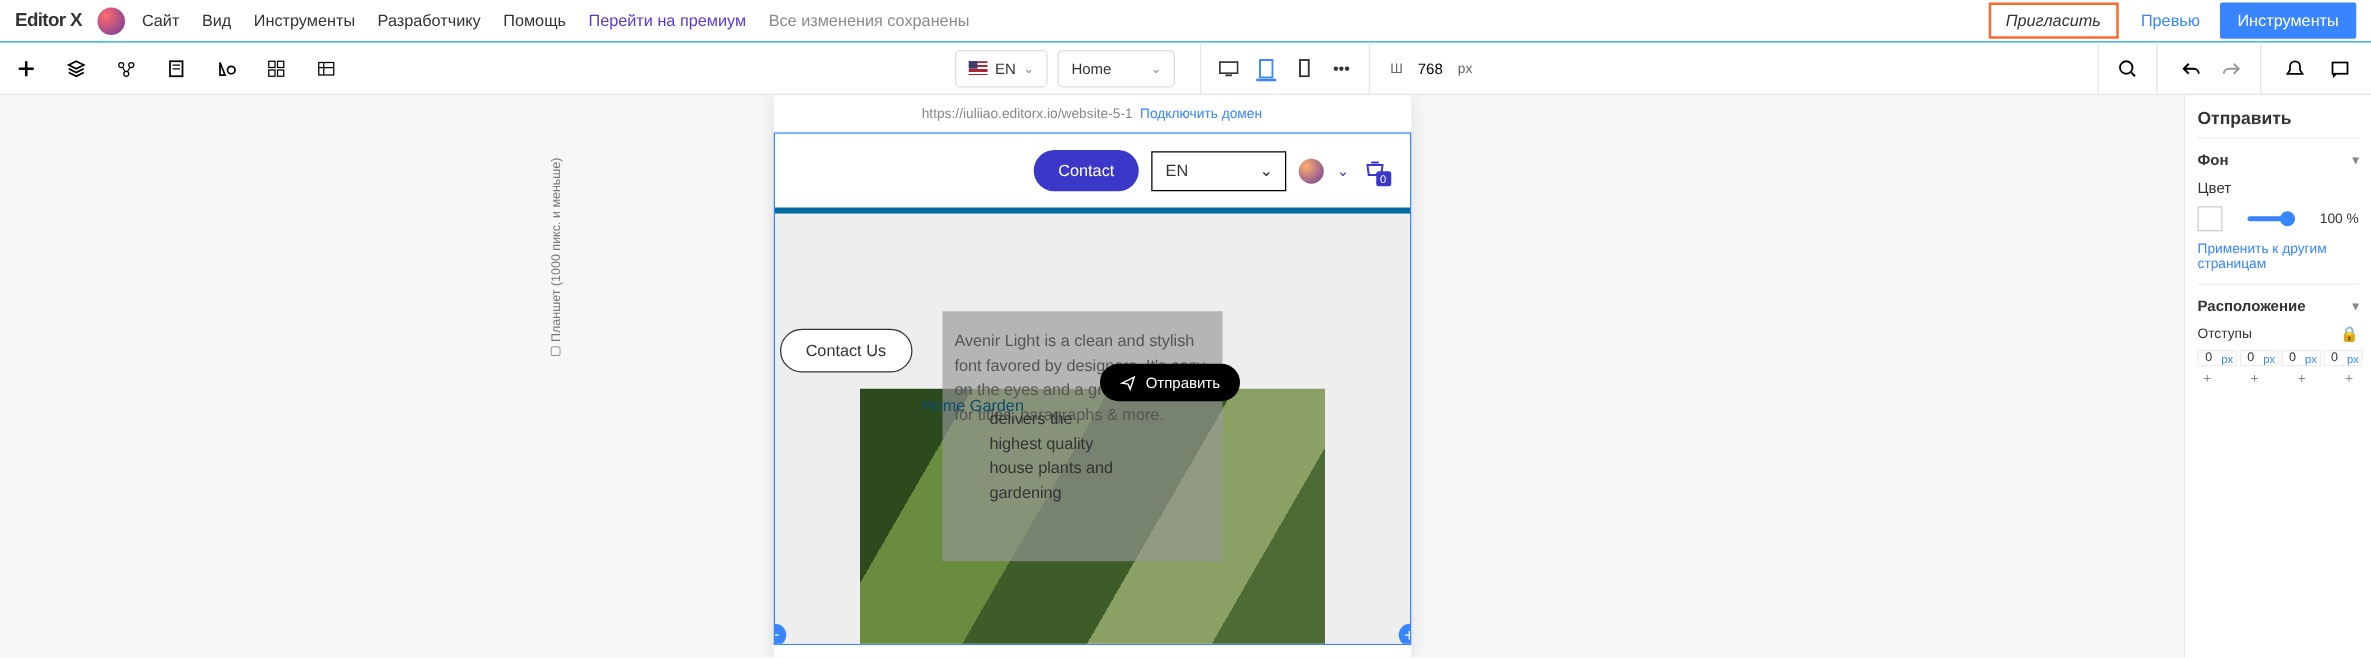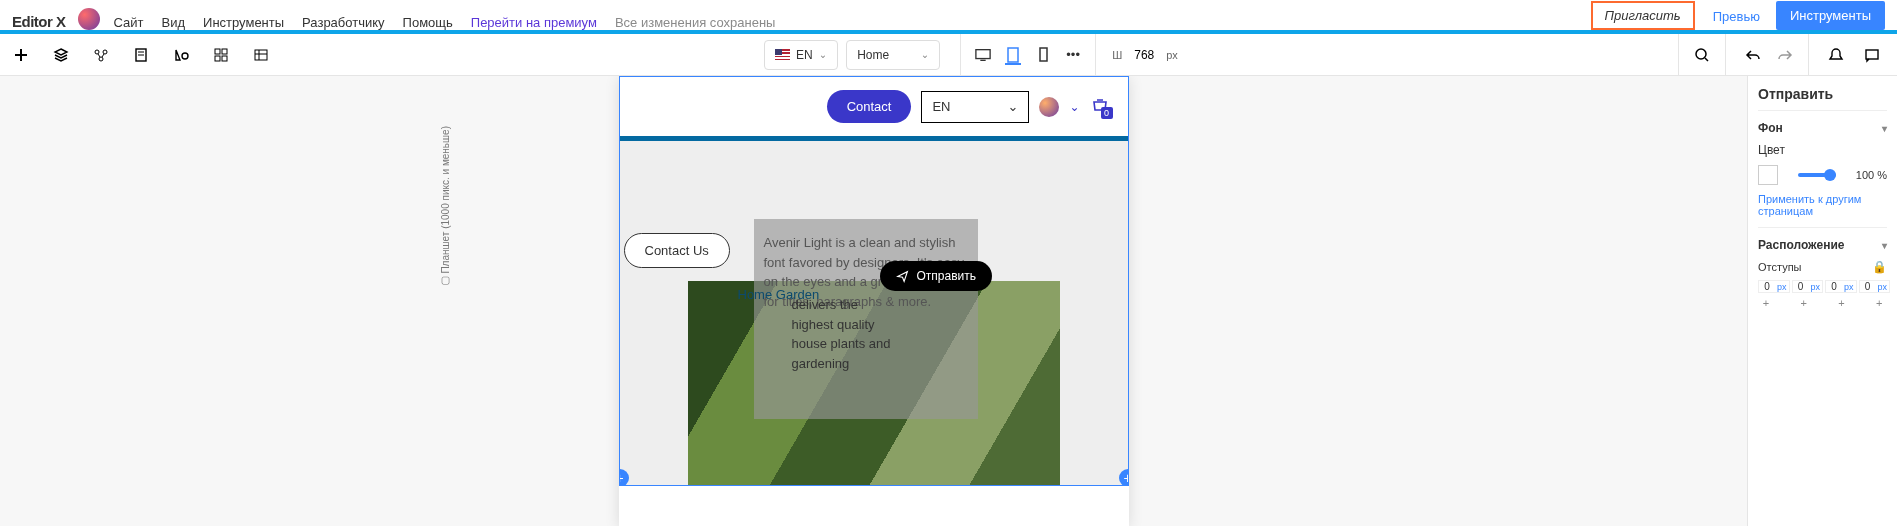--- a/index.html
+++ b/index.html
@@ -1,19 +1,19 @@
 <!DOCTYPE html>
 <html><head>
 <meta charset="utf-8">
 <style>
 * { box-sizing: border-box; margin: 0; padding: 0; font-family: Arial, Helvetica, sans-serif; }
 body { width: 1897px; height: 526px; background: #fff; overflow: hidden; font-size: 13px; color: #333; }
 
 
-.topbar { height: 34px; display: flex; align-items: flex-end; border-bottom: 4px solid #0ea5e9; padding: 0 12px; }
+.topbar { height: 34px; display: flex; align-items: center; border-bottom: 1px solid #0ea5e9; padding: 0 12px; }
 .logo { font-weight: 700; font-size: 15px; margin-right: 12px; letter-spacing: -0.5px;}
 .avatar-small { width: 22px; height: 22px; border-radius: 50%; background: radial-gradient(circle at 30% 30%, #ff6b6b, #6b3aa0); margin-right: 14px; }
 .menu-item { margin-right: 18px; font-size: 13px; color: #333; cursor: pointer; }
 .menu-item.link { color: #5b37d8; }
 .menu-item.muted { color: #8a8a8a; cursor: default; }
 .topbar-spacer { flex: 1; }
 .btn-outline-red { border: 2px solid #fd6a2f; padding: 5px 12px; font-size: 13px; color: #333; cursor: pointer; margin-right: 8px; font-style: italic;}
 .btn-link { color: #3885ff; padding: 6px 10px; font-size: 13px; cursor: pointer; margin-right: 6px;}
 .btn-primary { background: #3885ff; color: #fff; padding: 7px 14px; font-size: 13px; border-radius: 2px; cursor: pointer; }
 
@@ -224,20 +224,24 @@
         </svg>
       </div>
   </div>
 </div>
 
 <div class="main">
   <div class="canvas-wrap">
     <div class="ruler-label">▢ <span>Планшет (1000 пикс. и меньше)</span></div>
 
     <div class="canvas-shell">
+      <div class="addr-bar">
+        <span>https://iuliiao.editorx.io/website-5-1</span>
+        <span class="domain-link">Подключить домен</span>
+      </div>
       <div class="page-frame">
         <div class="site-header">
           <div class="pill-btn">Contact</div>
           <div class="lang-dd">
             <span>EN</span>
             <span>⌄</span>
           </div>
           <div class="avatar-xs"></div>
           <span class="chev-down">⌄</span>
           <div class="cart">

